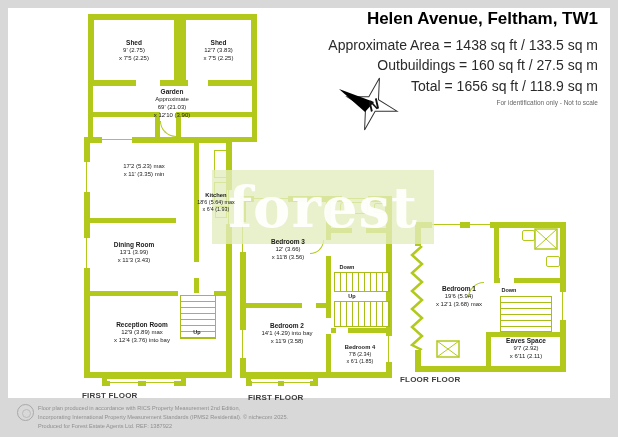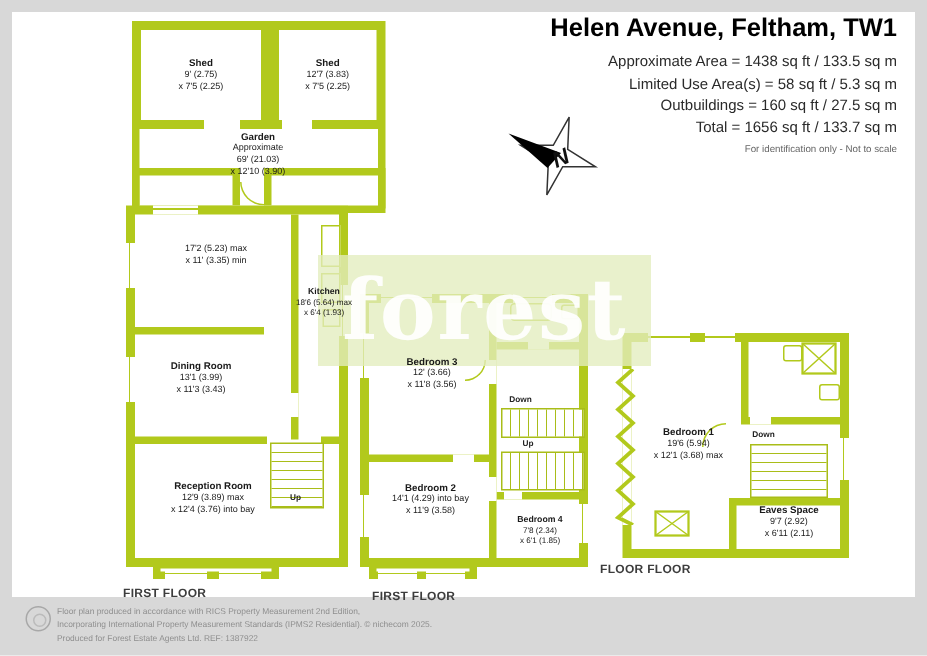--- a/index.html
+++ b/index.html
@@ -20,21 +20,21 @@
   .xbox{position:absolute;z-index:4;}
   
   .lbl{position:absolute;text-align:center;color:#1a1a1a;z-index:6;line-height:1.28;}
   .nm{font-weight:bold;font-size:6.5px;}
   .dm{font-size:6px;}
   .fl{position:absolute;font-weight:bold;font-size:8px;color:#3d3d3d;letter-spacing:.2px;z-index:6;}
   .sl{position:absolute;font-weight:bold;font-size:5.5px;color:#222;z-index:6;text-align:center;}
   
   .title-block{position:absolute;top:9px;right:20px;text-align:right;z-index:6;}
   .tb-title{font-size:17px;font-weight:bold;color:#000;margin-bottom:6px;}
-  .tb-line{font-size:10px;color:#2a2a2a;line-height:1.45;}
+  .tb-line{font-size:14px;color:#2a2a2a;line-height:1.45;}
   .tb-note{font-size:6.5px;color:#666;margin-top:3px;}
   
   .legend{position:absolute;left:503px;top:116px;width:99px;height:30px;border:1px dashed #9a9a9a;box-sizing:border-box;text-align:center;font-weight:bold;font-size:7.5px;color:#2a2a2a;line-height:1.35;padding-top:4px;z-index:6;}
   
   .watermark{position:absolute;left:212px;top:170px;width:222px;height:74px;background:rgba(227,237,190,0.78);z-index:5;display:flex;align-items:center;justify-content:center;pointer-events:none;}
   .watermark span{font-family:"DejaVu Serif",serif;font-weight:bold;font-size:56px;color:rgba(255,255,255,0.92);letter-spacing:1px;line-height:1;}
   
   .compass{position:absolute;left:338px;top:76px;z-index:6;}
   
   .f-logo{position:absolute;left:17px;top:404px;width:17px;height:17px;border:1px solid #a8a8a8;border-radius:50%;box-sizing:border-box;z-index:6;}
@@ -43,23 +43,22 @@
 </style>
 </head>
 <body>
 
 <div class="canvas">
   <div class="panel"></div>
 
   <div class="title-block">
     <div class="tb-title">Helen Avenue, Feltham, TW1</div>
     <div class="tb-line">Approximate Area = 1438 sq ft / 133.5 sq m</div>
-    <div class="tb-line">Limited Use Area(s) = 58 sq ft / 5.3 sq m</div>
     <div class="tb-line">Outbuildings = 160 sq ft / 27.5 sq m</div>
-    <div class="tb-line">Total = 1656 sq ft / 133.7 sq m</div>
+    <div class="tb-line">Total = 1656 sq ft / 118.9 sq m</div>
     <div class="tb-note">For identification only - Not to scale</div>
   </div>
 
   <div class="compass">
     <svg width="64" height="56" viewBox="0 0 64 56">
       <g transform="rotate(16 34 28)">
         <polygon points="34,1 39,22 60,28 39,34 34,55 29,34 8,28 29,22" fill="#fff" stroke="#333" stroke-width="1"></polygon>
       </g>
       <polygon points="1,13 36,26 27,36" fill="#000"></polygon>
       <text x="30" y="35" font-size="15" font-weight="bold" font-style="italic" fill="#111" transform="rotate(-24 34 29)">N</text>

